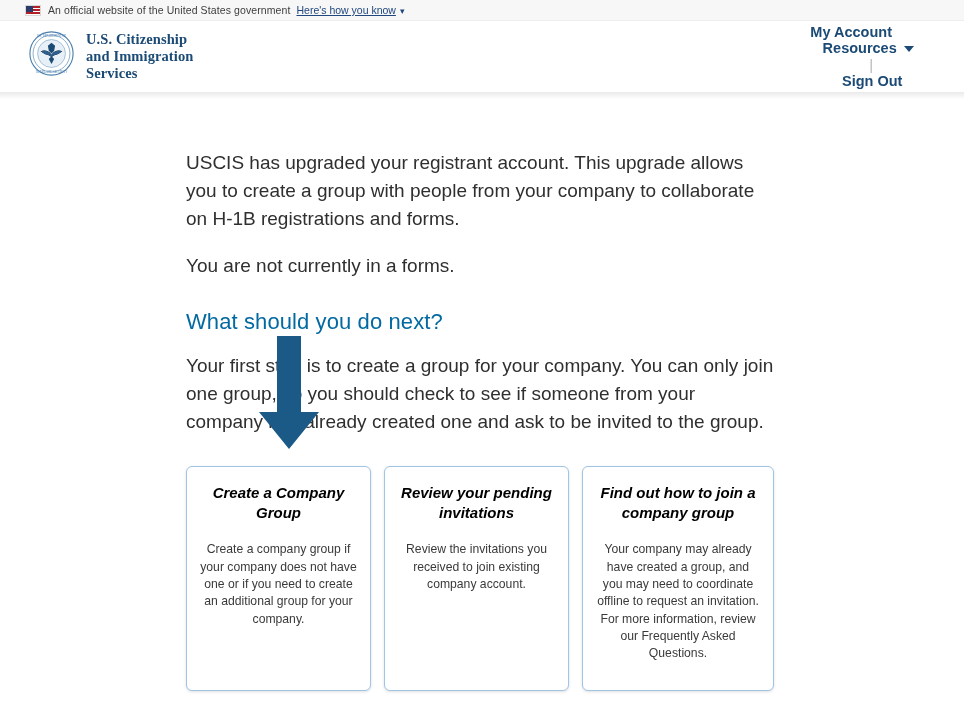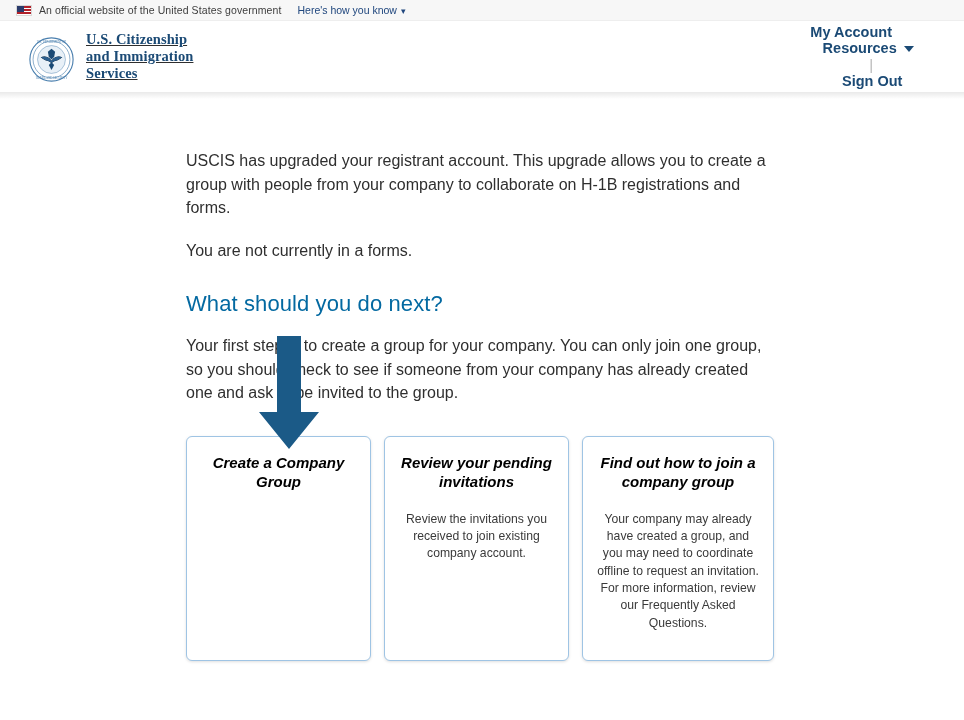--- a/index.html
+++ b/index.html
@@ -15,21 +15,21 @@
     overflow: hidden;
     position: relative;
   }
 
   
   .gov-banner {
     height: 21px;
     background: #f7f7f7;
     display: flex;
     align-items: center;
-    padding-left: 16px;
+    padding-left: 25px;
     box-sizing: border-box;
     border-bottom: 1px solid #eeeeee;
   }
   .flag-icon {
     width: 16px;
     height: 11px;
     margin-right: 7px;
     position: relative;
     flex: 0 0 auto;
     background:
@@ -50,21 +50,22 @@
     background: #2a3b6b;
   }
   .gov-banner-text {
     font-size: 10.5px;
     color: #3d3d3d;
     letter-spacing: .1px;
   }
   .gov-banner-link {
     font-size: 10.5px;
     color: #20477e;
-    margin-left: 16px;
+    text-decoration: underline;
+    margin-left: 6px;
     cursor: pointer;
   }
   .chev-small {
     display: inline-block;
     margin-left: 4px;
     font-size: 9px;
     color: #20477e;
     text-decoration: none;
   }
 
@@ -81,22 +82,21 @@
   .site-header::after {
     content: "";
     position: absolute;
     left: 0; right: 0; bottom: -7px;
     height: 7px;
     background: linear-gradient(to bottom, rgba(0,0,0,.085), rgba(0,0,0,0));
     pointer-events: none;
   }
   .brand {
     display: flex;
-    align-items: flex-end;
-    text-decoration: underline;
+    align-items: flex-start;
   }
   .dhs-seal {
     width: 45px;
     height: 45px;
     flex: 0 0 auto;
     margin-right: 12px;
   }
   .brand-name {
     font-family: "Liberation Serif", serif;
     font-size: 14.5px;
@@ -145,21 +145,21 @@
   }
   .page-title {
     font-size: 37px;
     font-weight: 300;
     color: #5c5c5c;
     letter-spacing: .1px;
     margin: 0 0 22px 0;
     line-height: 1.1;
   }
   .body-text {
-    font-size: 16px;
+    font-size: 19px;
     line-height: 1.47;
     color: #2f2f2f;
     max-width: 588px;
     margin: 0 0 19px 0;
   }
   .section-title {
     font-size: 22px;
     font-weight: 400;
     color: #0369a1;
     margin: 29px 0 17px 0;
@@ -258,20 +258,21 @@
   <p class="body-text">USCIS has upgraded your registrant account. This upgrade allows you to create a group  with people from your company to collaborate on H-1B registrations and forms.</p>
   <p class="body-text">You are not currently in a forms.</p>
 
   <h2 class="section-title">What should you do next?</h2>
 
   <p class="body-text">Your first step is to create a group for your company. You can only join one group, so you should check to see if someone from your company has already created one and ask to be invited to the group.</p>
 
   <div class="card-row">
     <div class="card">
       <div class="card-title">Create a Company Group</div>
+      <div class="card-body">Create a company group if your company does not have one or if you need to create an additional group for your company.</div>
     </div>
     <div class="card">
       <div class="card-title">Review your pending invitations</div>
       <div class="card-body">Review the invitations you received to join existing company account.</div>
     </div>
     <div class="card card-wide">
       <div class="card-title">Find out how to join a company group</div>
       <div class="card-body">Your company may already have created a group, and you may need to coordinate offline to request an invitation. For more information, review our Frequently Asked Questions.</div>
     </div>
   </div>

